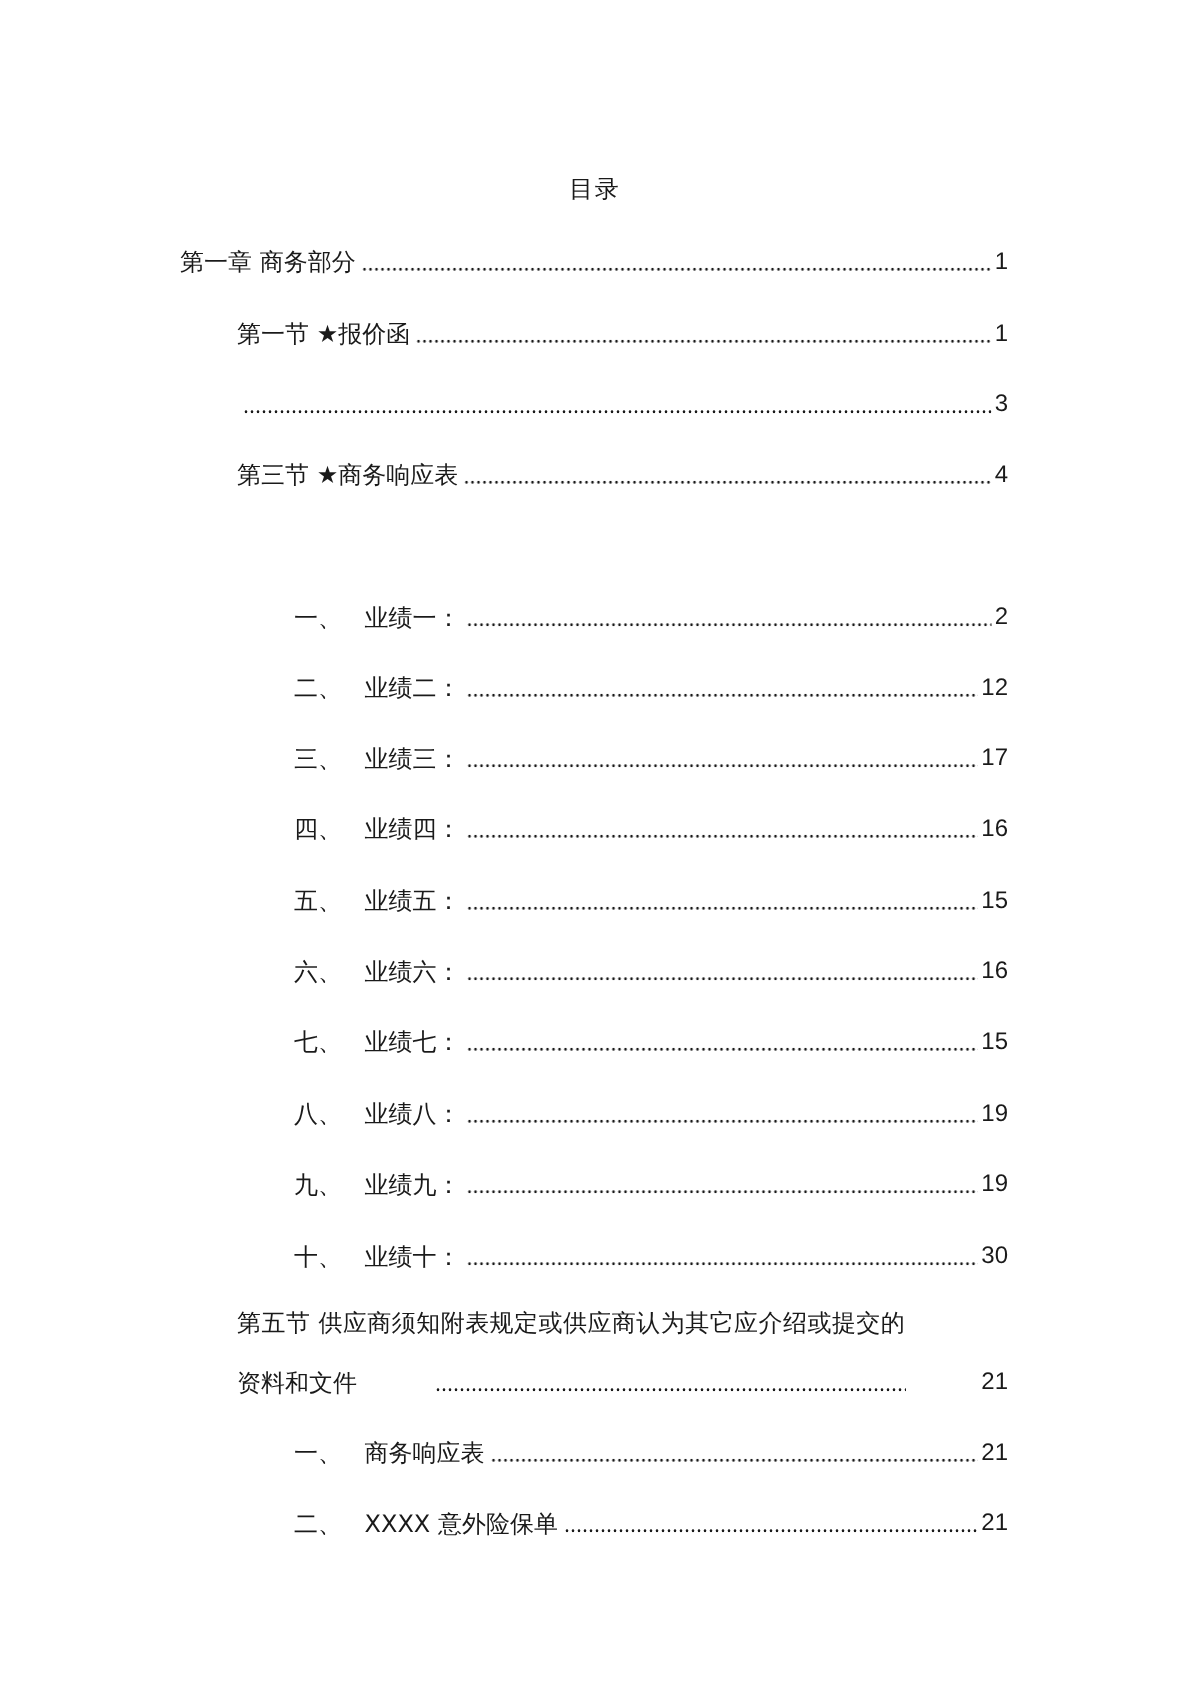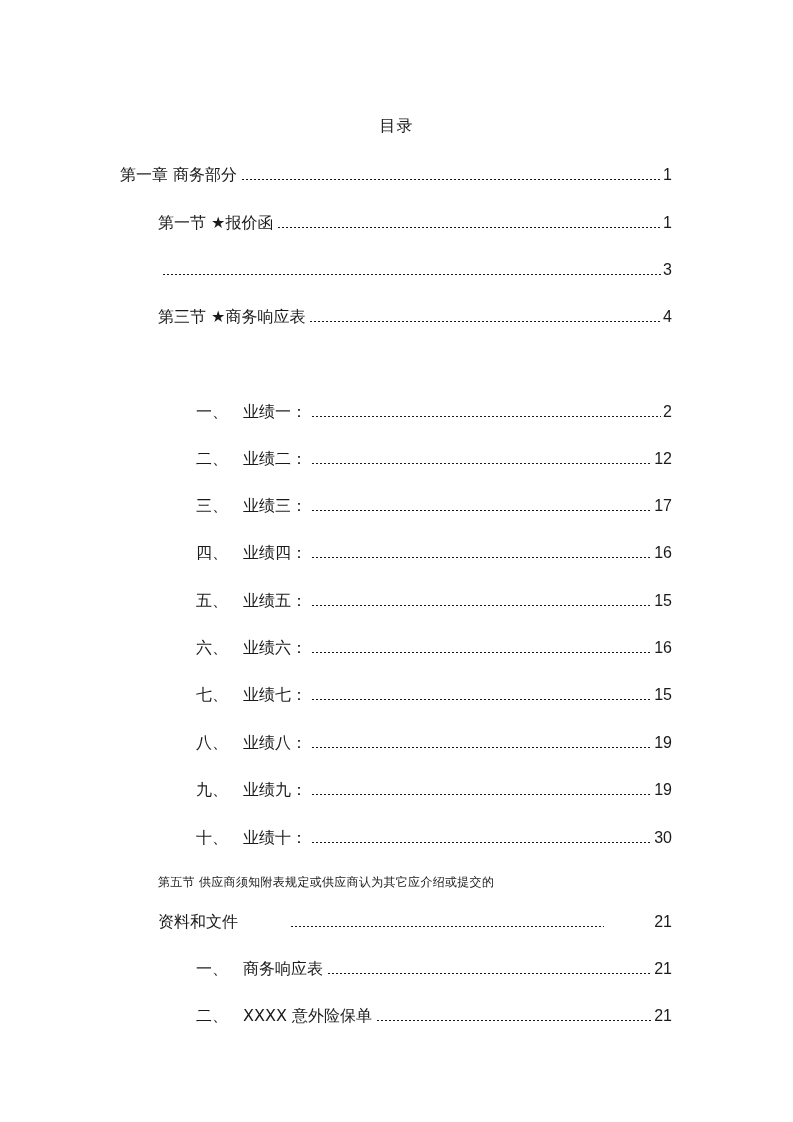--- a/index.html
+++ b/index.html
@@ -9,21 +9,21 @@
   .title { position: absolute; top: 104px; left: 0; width: 793px; text-align: center;
            font-size: 16px; letter-spacing: 1px; }
   .row { position: absolute; right: 121px; height: 24px; display: flex; align-items: flex-end;
          font-size: 16px; line-height: 22px; white-space: nowrap; }
   .row .label { flex: 0 0 auto; }
   .row .num { flex: 0 0 auto; display: inline-block; width: 47px; }
   .row .leader { flex: 1 1 auto; overflow: hidden; margin: 0 2px 5px 4px; height: 3px;
                  background-image: radial-gradient(circle, #1a1a1a 0.8px, transparent 1.1px);
                  background-size: 4px 3px; background-repeat: repeat-x; background-position: left bottom; }
   .row .page-num { flex: 0 0 auto; font-family: "Liberation Sans", sans-serif; font-size: 16px; }
-  .wrap-line { position: absolute; left: 158px; right: 121px; font-size: 12px; line-height: 22px;
+  .wrap-line { position: absolute; left: 158px; right: 121px; font-size: 16px; line-height: 22px;
                letter-spacing: 0.3px; white-space: nowrap; }
 </style>
 </head>
 <body>
 
 <div class="page">
   <div class="title">目录</div>
 
   <div class="row" style="left:120px; top:150px;text-align:center;">
     <span class="label">第一章  商务部分</span>

